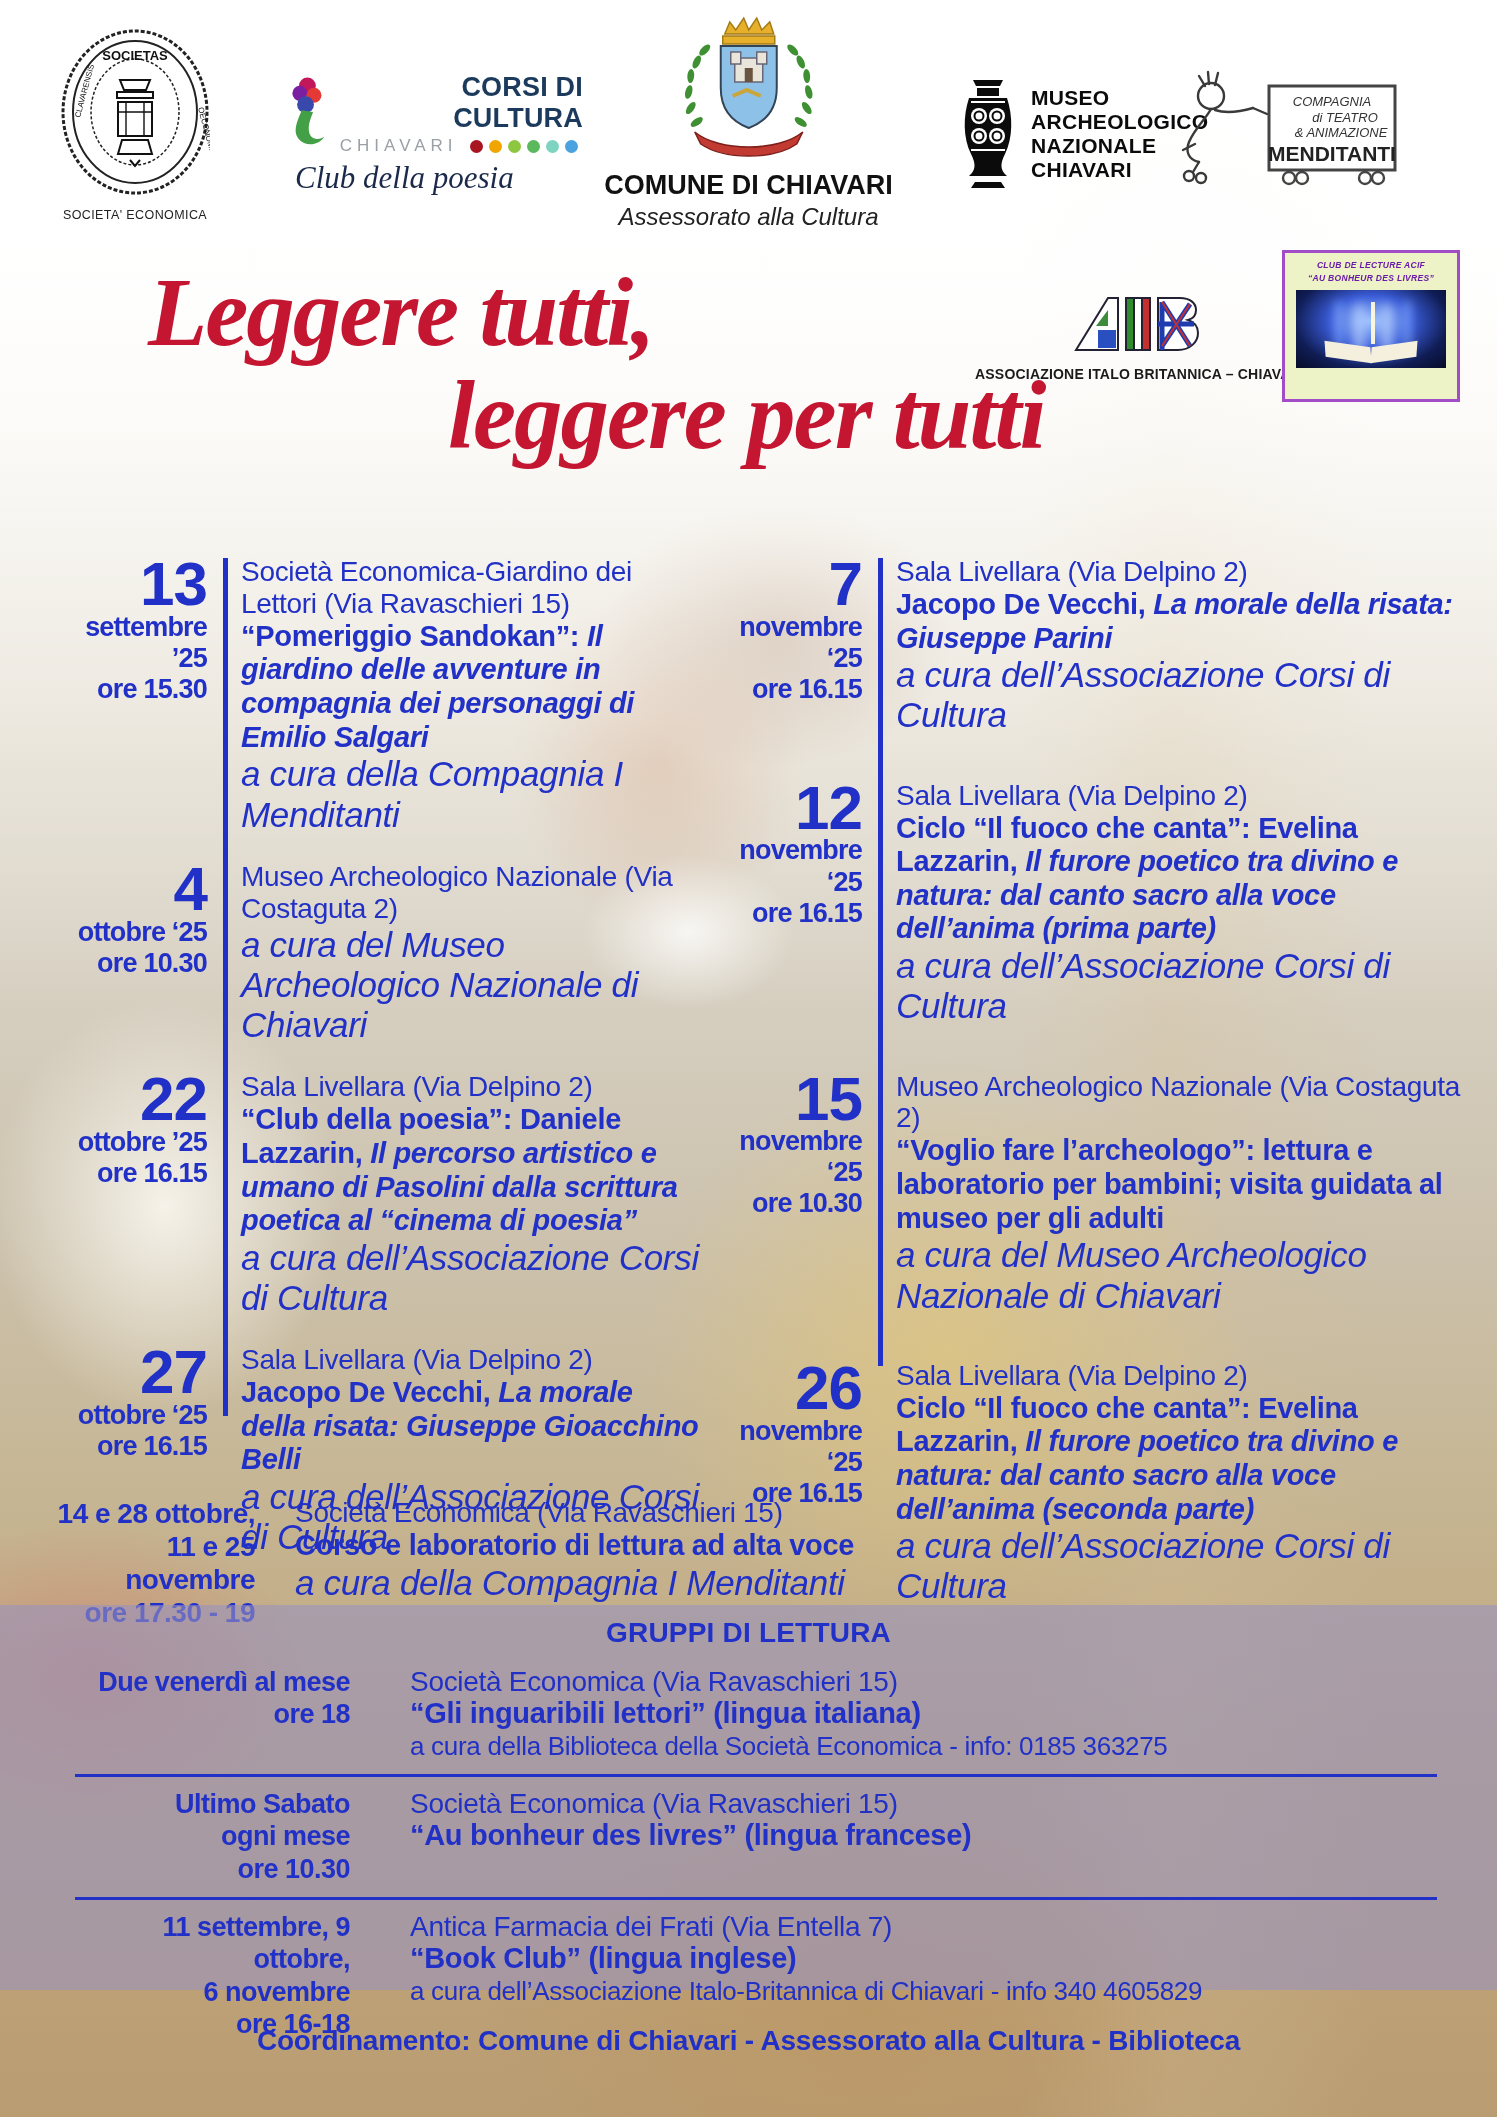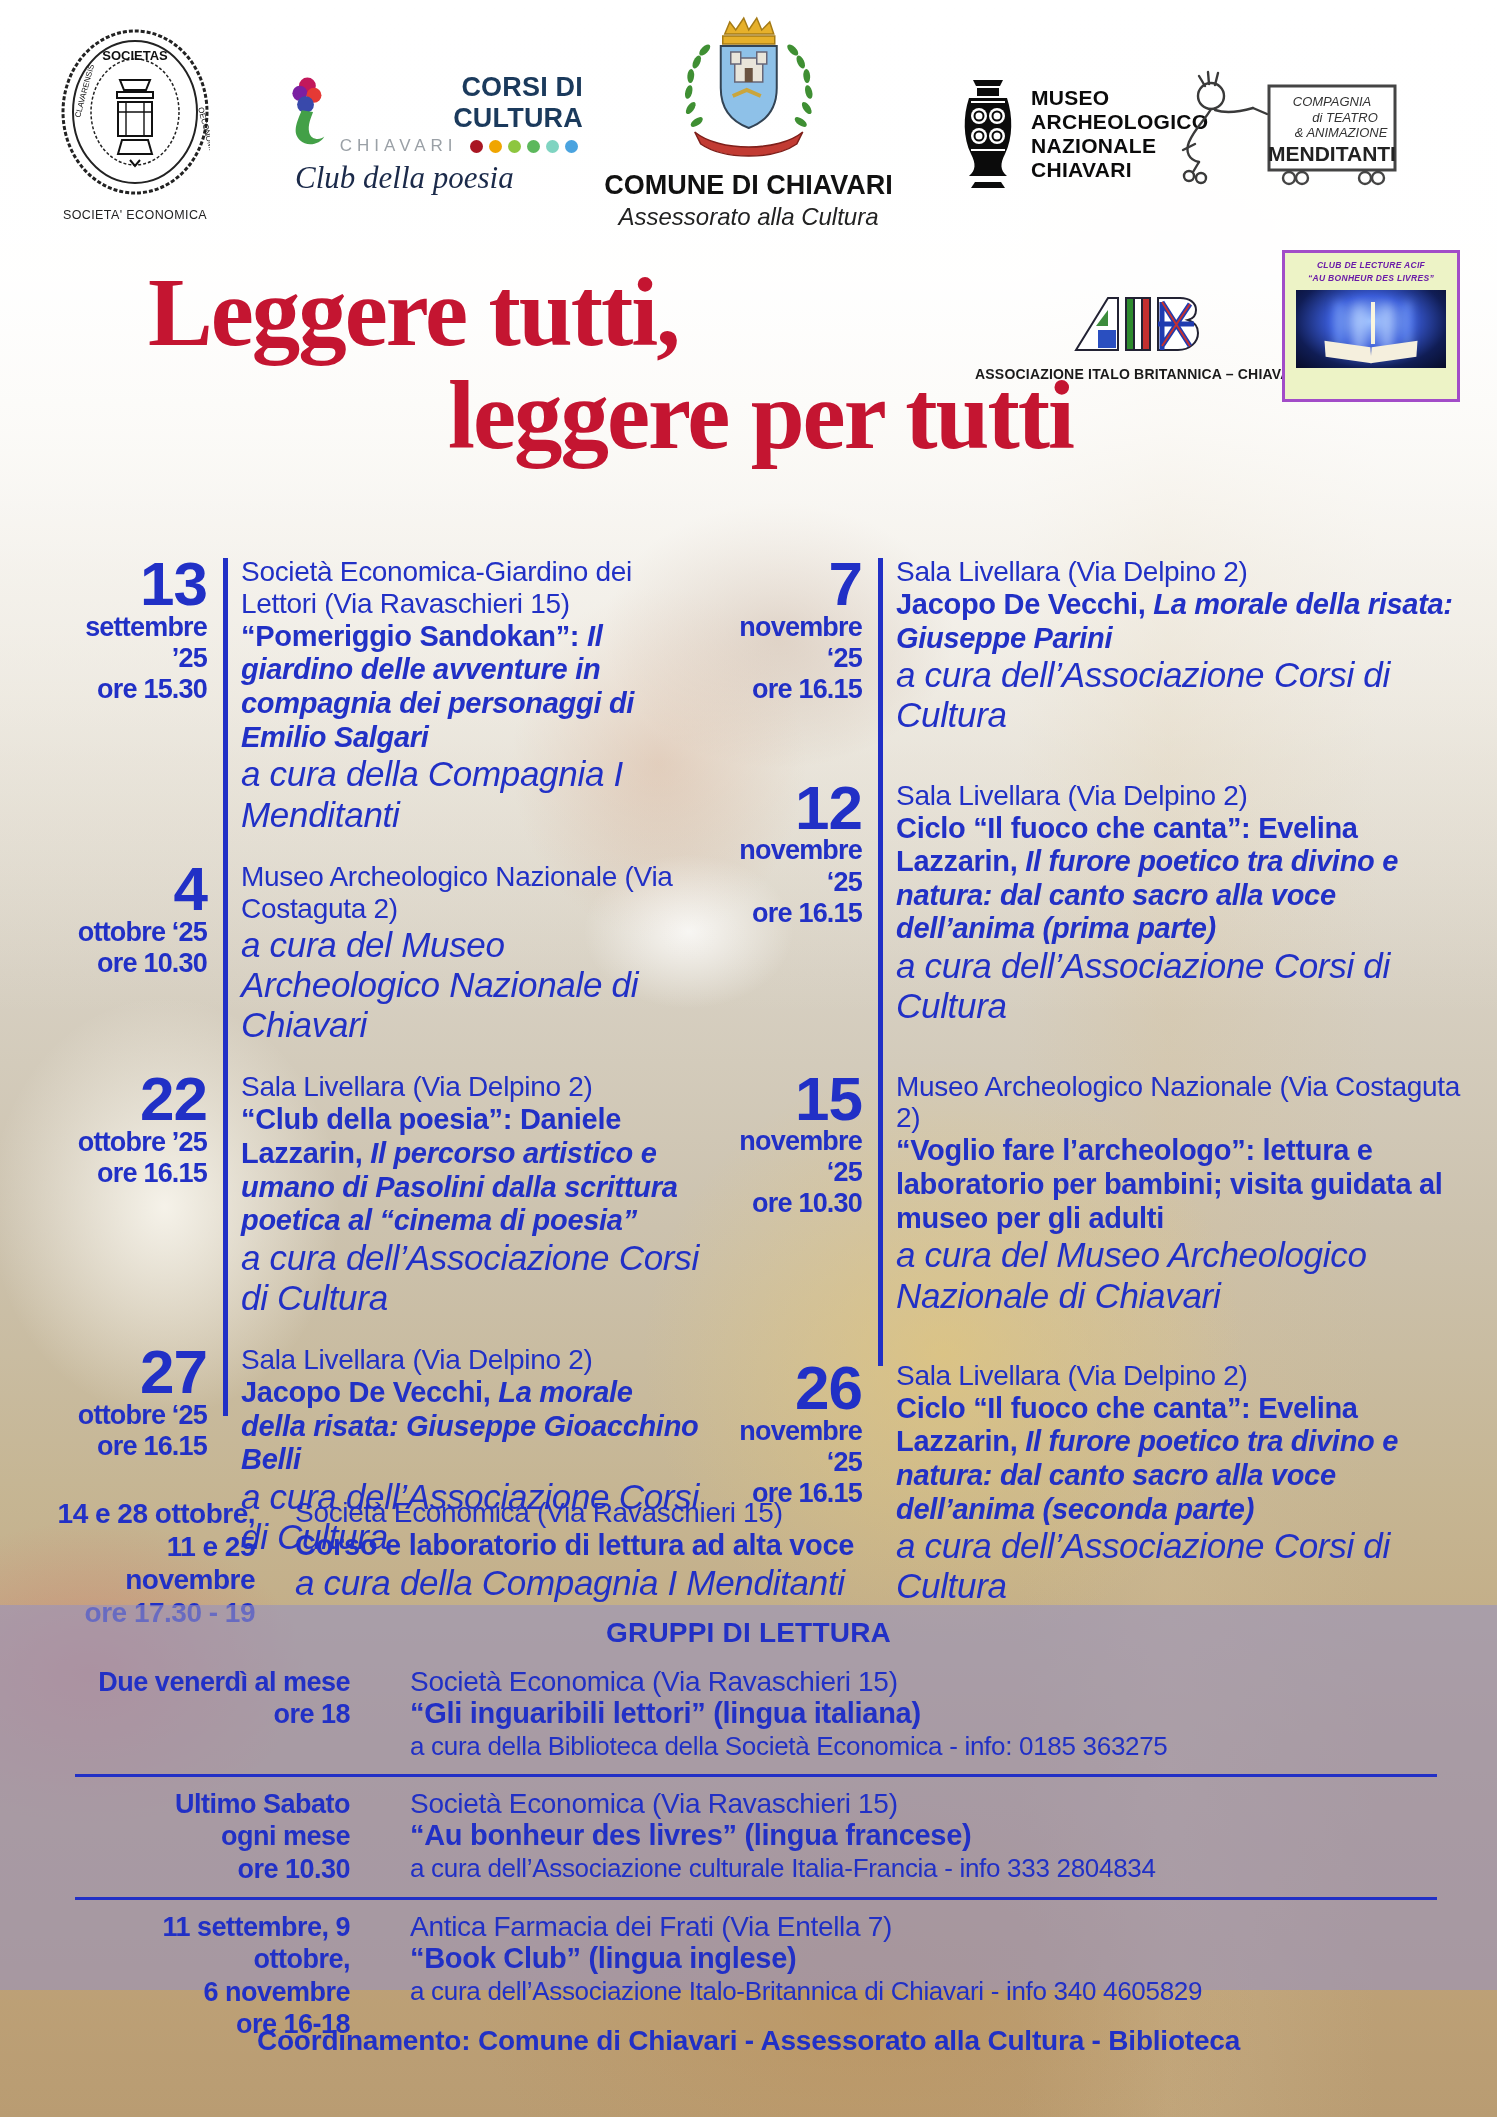--- a/index.html
+++ b/index.html
@@ -41,21 +41,21 @@
   .corsi-script{margin-top:4px; margin-left:12px; font-family:"Liberation Serif", serif;
     font-style:italic; font-size:31px; color:#1b2a4a;}
   .logo-comune{position:absolute; left:50%; top:12px; transform:translateX(-50%); text-align:center;}
   .comune-name{font-size:27px; font-weight:bold; color:#111; margin-top:4px;}
   .comune-dept{font-size:24px; font-style:italic; color:#222; margin-top:2px;}
   .logo-museo{position:absolute; left:955px; top:78px; display:flex; align-items:center;}
   .museo-text{margin-left:10px; font-size:21px; font-weight:bold; color:#0b0b0b; line-height:1.14; letter-spacing:.3px;}
   .logo-mendi{position:absolute; left:1165px; top:58px;}
   
   .title{position:absolute; left:148px; top:262px; color:var(--red);
-    font-family:"Liberation Serif", serif; font-weight:700;
+    font-family:"Liberation Serif", serif; font-style:italic; font-weight:700;
     font-size:97px; line-height:1.06; letter-spacing:-2px;}
   .title .l2{margin-left:300px;}
   .logo-aib{position:absolute; left:965px; top:292px; width:350px; text-align:center;}
   .aib-cap{margin-top:8px; font-size:14px; font-weight:bold; color:#1a1a1a; letter-spacing:.2px;}
   .acif-card{position:absolute; left:1282px; top:250px; width:178px; height:152px;
     background:#edf3c6; border:3px solid #a24cc8; box-sizing:border-box; text-align:center; overflow:hidden;}
   .acif-line{font-size:8.5px; font-weight:bold; font-style:italic; color:#6a1ba8; margin-top:7px; letter-spacing:.3px;}
   .acif-img{position:relative; width:150px; height:78px; margin:7px auto 0;
     background:radial-gradient(ellipse at 50% 40%, #9cc0ff 0%, #3a5cd8 38%, #101d55 72%, #070c28 100%);}
   .acif-img .page{position:absolute; bottom:8px; width:46px; height:16px; background:#f5efdd;}
@@ -409,21 +409,20 @@
 
   <div class="group">
     <div class="grp-dates">
             <div class="grp-date-line">Ultimo Sabato</div>
             <div class="grp-date-line">ogni mese</div>
             <div class="grp-date-line">ore 10.30</div>
           </div>
     <div class="grp-body">
       <div class="grp-venue">Società Economica (Via Ravaschieri 15)</div>
       <div class="grp-title">“Au bonheur des livres” (lingua francese)</div>
-      <div class="grp-cur"><span class="it">a cura dell’Associazione culturale Italia-Francia</span><span> - info 333 2804834</span></div>
     </div>
   </div>
 
   <div class="group">
     <div class="grp-dates">
             <div class="grp-date-line">11 settembre, 9 ottobre,</div>
             <div class="grp-date-line">6 novembre</div>
             <div class="grp-date-line">ore 16-18</div>
           </div>
     <div class="grp-body">

